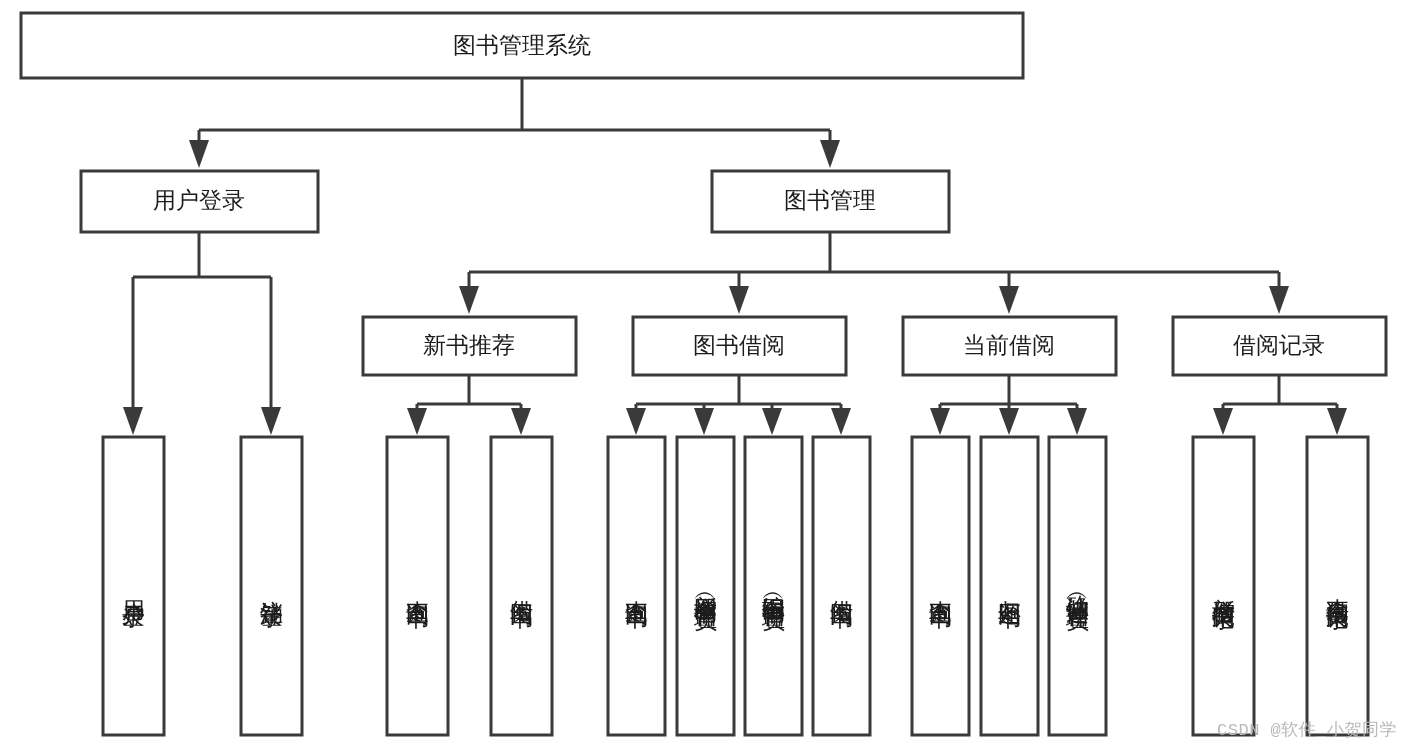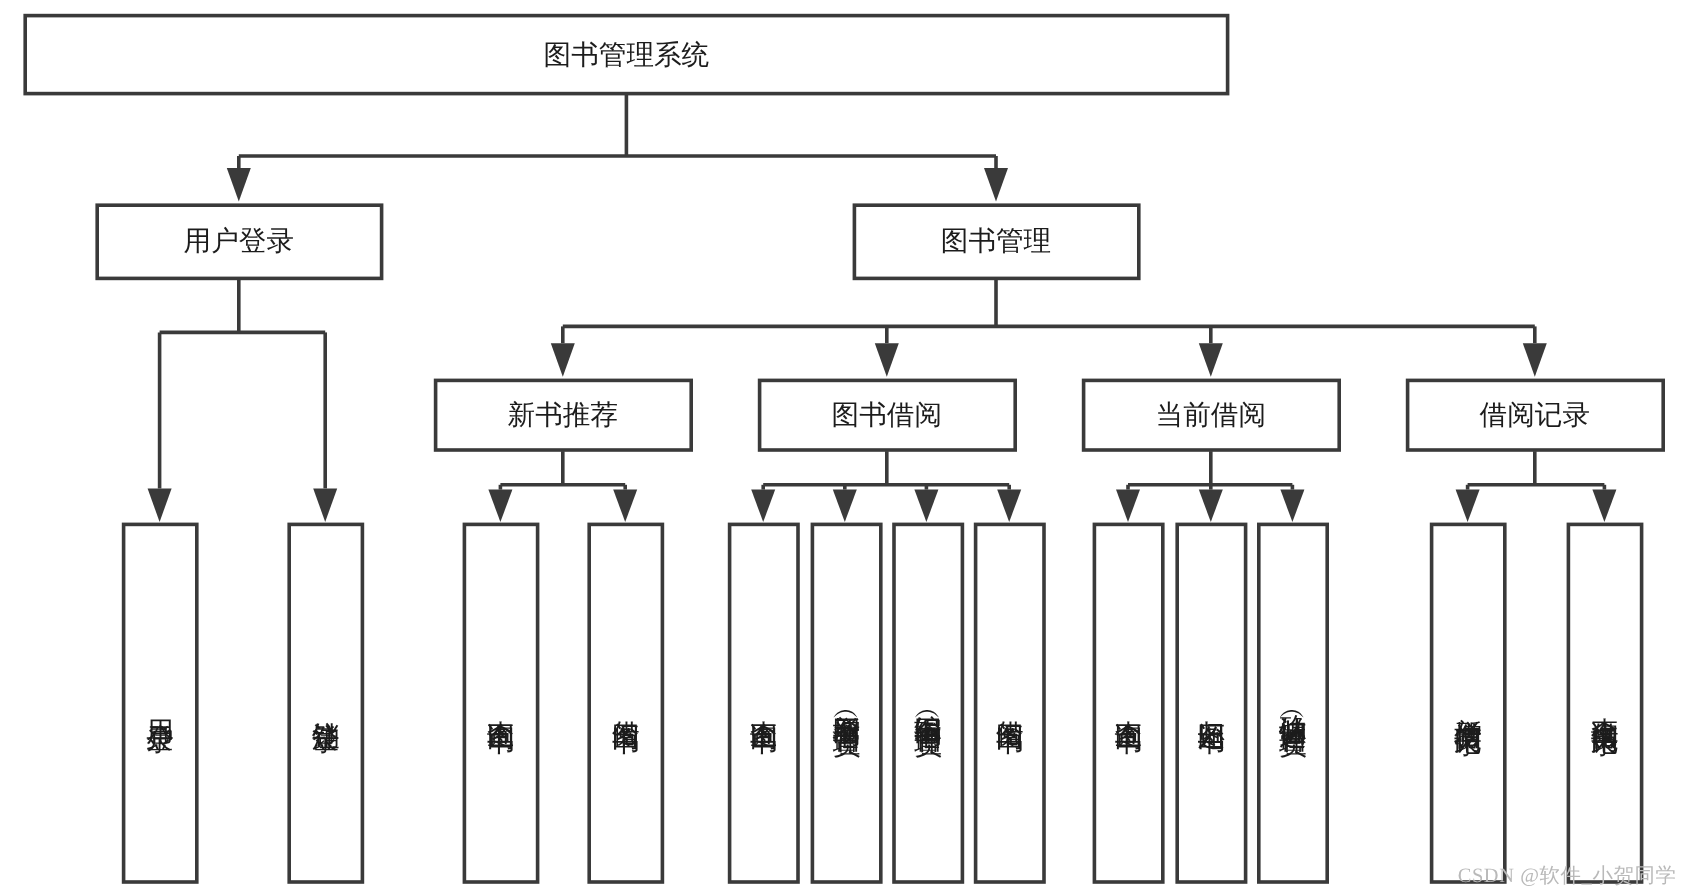--- a/index.html
+++ b/index.html
@@ -63,21 +63,21 @@
     font-size: 23px;
     line-height: 1.08;
     color: #1c1c1c;
     letter-spacing: 2px;
     white-space: nowrap;
   }
   .watermark {
     position: absolute;
     right: 8px;
     bottom: 6px;
-    font-family: Liberation Serif, serif;
+    font-family: Liberation Mono, monospace;
     font-size: 17px;
     color: #b9b9b9;
     letter-spacing: 0.5px;
     white-space: nowrap;
   }
 </style>
 </head>
 <body>
 
 <div id="diagram-root">

